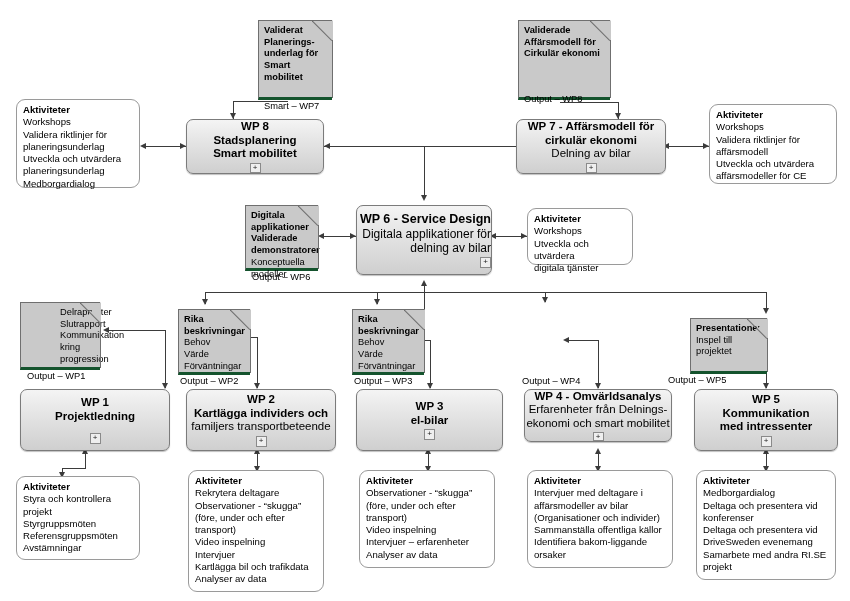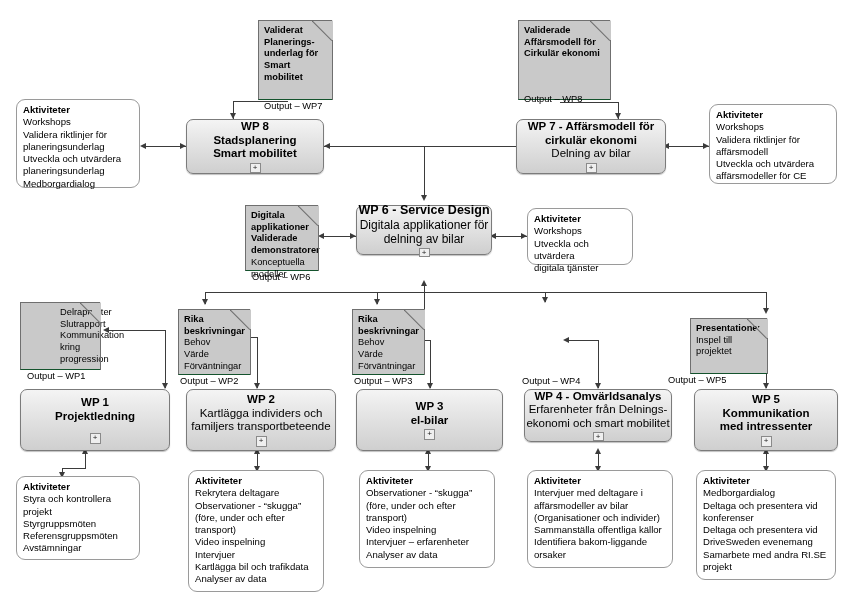--- a/index.html
+++ b/index.html
@@ -10,39 +10,39 @@
   .wpbox{
     position:absolute;box-sizing:border-box;
     border:1px solid #7b7b7b;border-radius:7px;
     background:linear-gradient(to bottom,#f4f4f4 0%,#e3e3e3 45%,#cfcfcf 100%);
     box-shadow:0 1px 1px rgba(0,0,0,.25);
     display:flex;flex-direction:column;align-items:center;justify-content:center;
     text-align:center;line-height:1.18;font-size:11.5px;
   }
   .wpbox .ttl{font-weight:bold;}
   .wpbox .sub{font-weight:normal;}
-  .wpbox .sub b{font-weight:normal;}
+  .wpbox .sub b{font-weight:bold;}
   .plus{
     width:9px;height:9px;border:1px solid #8a8a8a;background:#efefef;
     font-size:8px;line-height:7px;text-align:center;color:#222;
     margin-top:2px;font-family:"Liberation Sans",sans-serif;
   }
 
   .actbox{
     position:absolute;box-sizing:border-box;
     border:1px solid #9a9a9a;border-radius:9px;background:#ffffff;
     padding:4px 6px;font-size:9.6px;line-height:1.28;text-align:left;
   }
   .actbox .hd{font-weight:bold;}
 
   
   .doc{
     position:absolute;box-sizing:border-box;
     background:#c9c9c9;
-    border-left:1px solid #6f6f6f;border-bottom:1px solid #14532d;border-top:1px solid #6f6f6f;
+    border-left:1px solid #6f6f6f;border-bottom:3px solid #14532d;border-top:1px solid #6f6f6f;
     font-size:9.3px;line-height:1.26;padding:4px 4px 3px 5px;
     text-align:left;
   }
   .doc .fold{
     position:absolute;top:-1px;right:-1px;width:0;height:0;
     border-left:20px solid transparent;border-bottom:20px solid #c9c9c9;
   }
   .doc .foldedge{
     position:absolute;top:-1px;right:-1px;width:21px;height:21px;
     overflow:hidden;pointer-events:none;
@@ -171,21 +171,21 @@
       <span class="rightedge"></span>
       <span class="fold"></span>
       <span class="foldedge"></span>
     <div>
       <b>Validerat</b><br>
       <b>Planerings-</b><br>
       <b>underlag för</b><br>
       <b>Smart mobilitet</b>
     </div>
   </div>
-  <div class="outlbl" style="left:264px;top:101px;">Output – WP7</div>
+  <div class="outlbl" style="left:264px;top:101px;">Smart – WP7</div>
 
   <div class="doc" style="left:518px;top:20px;width:92px;height:80px;">
     <span class="topedge"></span>
       <span class="rightedge"></span>
       <span class="fold"></span>
       <span class="foldedge"></span>
     <div>
       <b>Validerade</b><br>
       <b>Affärsmodell för</b><br>
       <b>Cirkulär ekonomi</b>
@@ -275,21 +275,21 @@
     <div class="plus">+</div>
   </div>
 
   <div class="wpbox" style="left:516px;top:119px;width:150px;height:55px;">
     <div class="ttl">WP 7 - Affärsmodell för</div>
     <div class="ttl">cirkulär ekonomi</div>
     <div class="sub">Delning av bilar</div>
     <div class="plus">+</div>
   </div>
 
-  <div class="wpbox" style="left:356px;top:205px;width:136px;height:50px;">
+  <div class="wpbox" style="left:356px;top:205px;width:136px;height:70px;align-items:flex-end;">
     <div class="ttl" style="font-size:12.5px;">WP 6 - Service Design</div>
     <div class="sub" style="font-size:12px;">Digitala applikationer för</div>
     <div class="sub" style="font-size:12px;">delning av bilar</div>
     <div class="plus">+</div>
   </div>
 
   <div class="wpbox" style="left:20px;top:389px;width:150px;height:62px;">
     <div class="ttl">WP 1</div>
     <div class="ttl">Projektledning</div>
     <div class="plus" style="margin-top:9px;">+</div>

